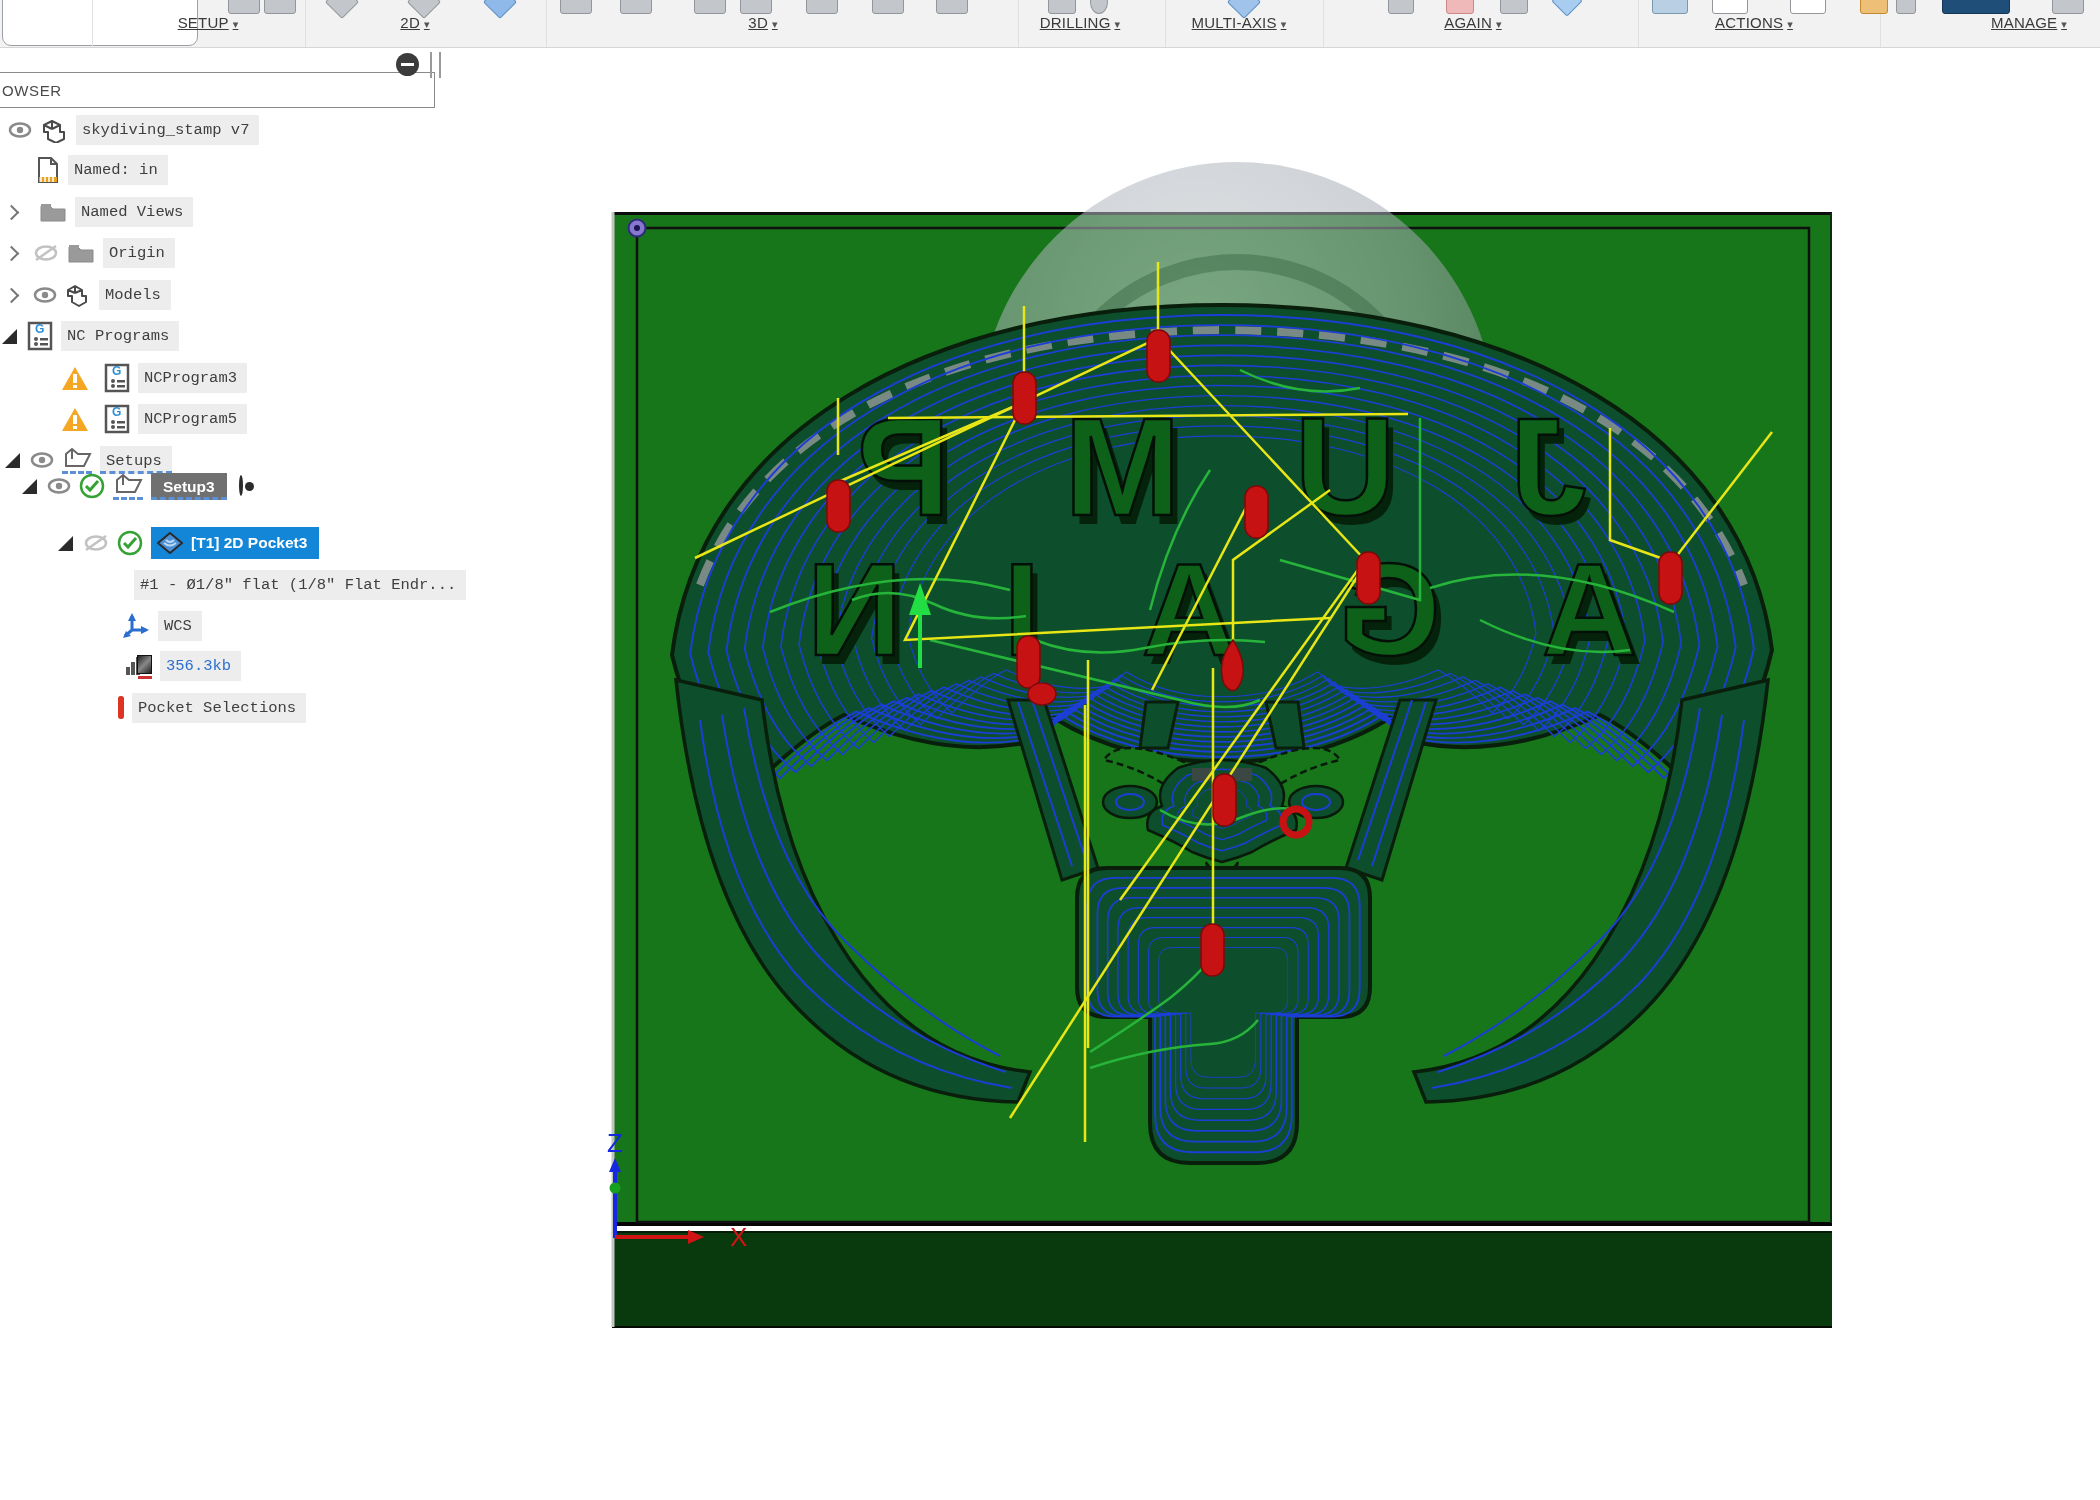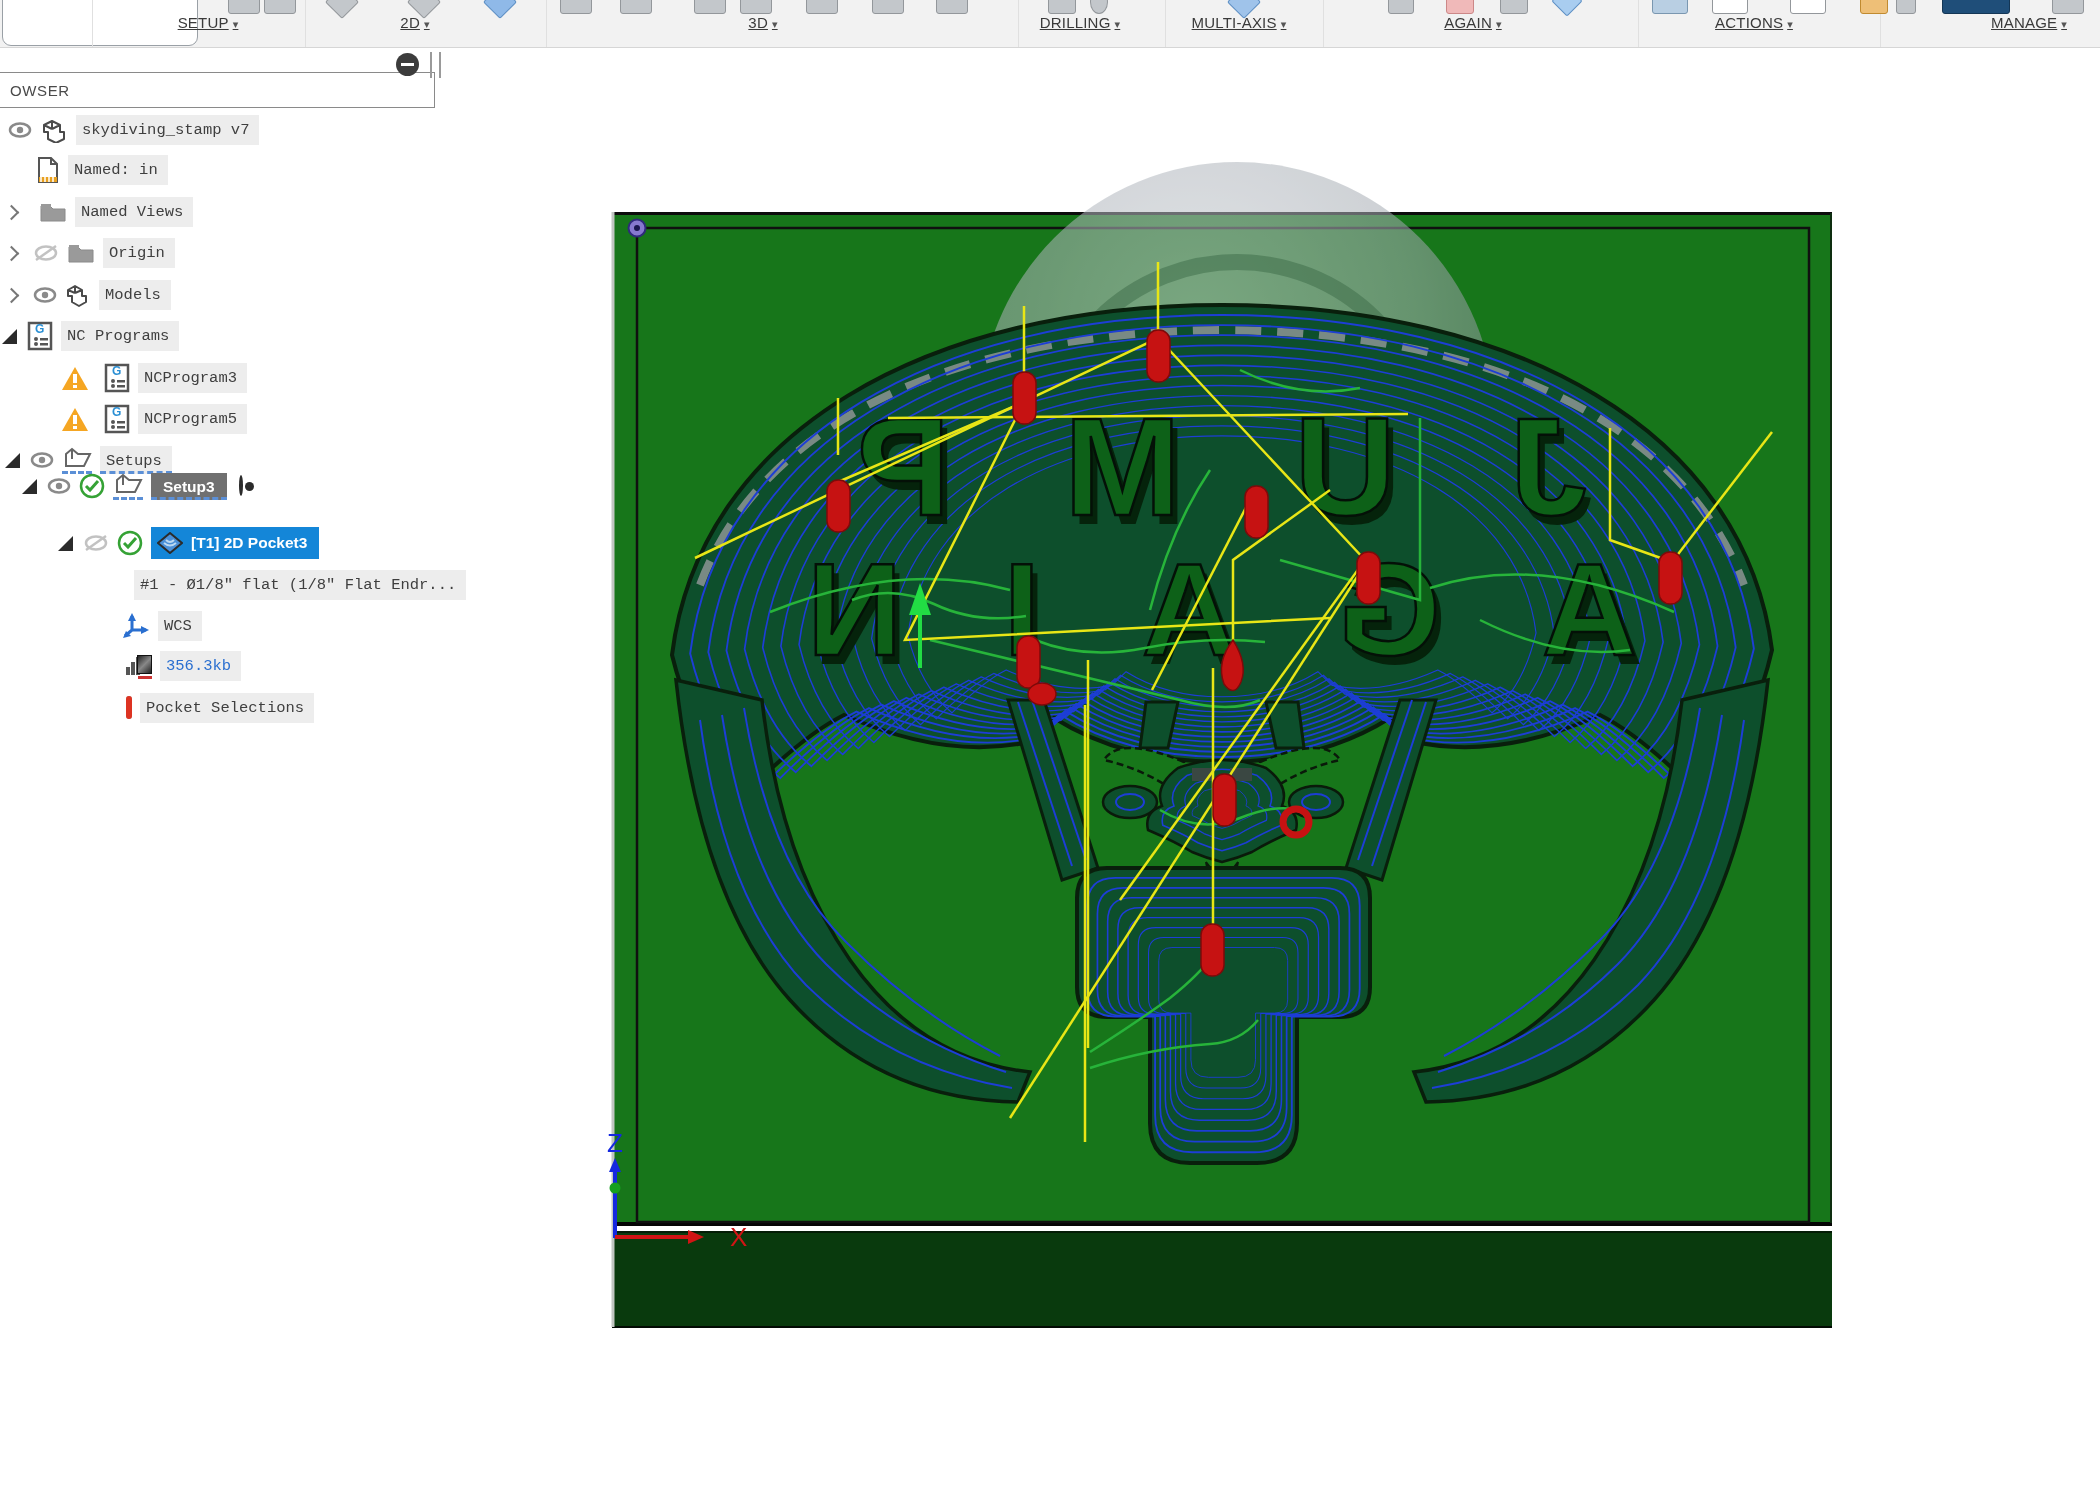--- a/index.html
+++ b/index.html
@@ -16,21 +16,21 @@
   .tb-ico{position:absolute;top:-10px;height:22px;border-radius:3px;
     background:#c3c7cb;border:1px solid #93979b;}
   .tb-ico.diamond{transform:rotate(45deg);border-radius:2px;}
   .wsbox{position:absolute;left:2px;top:-16px;width:194px;height:60px;background:#fff;
     border:1px solid #9aa0a6;border-radius:9px;}
 
   
   .browser{position:absolute;left:0;top:48px;width:460px;height:720px;z-index:5;}
   .bheader{position:absolute;left:0;top:24px;width:434px;height:34px;background:#fff;
     border:1px solid #8a8a8a;border-left:none;display:flex;align-items:center;}
-  .bheader .title{font-size:15px;color:#4a4a4a;letter-spacing:.6px;margin-left:10px;}
+  .bheader .title{font-size:15px;color:#4a4a4a;letter-spacing:.6px;margin-left:2px;}
   .collapse{position:absolute;left:396px;top:5px;width:23px;height:23px;border-radius:50%;
     background:#3c3c3c;}
   .collapse::after{content:"";position:absolute;left:5px;top:10px;width:13px;height:3px;background:#fff;}
   .gripper{position:absolute;left:430px;top:4px;width:7px;height:26px;
     border-left:2px solid #9a9a9a;border-right:2px solid #9a9a9a;}
 
   .row{position:absolute;height:34px;display:flex;align-items:center;}
   .pill{background:#ededed;color:#3f3f3f;font-size:15.5px;padding:6px 10px 6px 6px;white-space:nowrap;font-family:Liberation Mono, monospace;}
   .chip-dark{background:#707070;color:#fff;font-size:15.5px;font-weight:bold;padding:5px 12px;}
   .chip-blue{background:#1486d8;color:#fff;font-size:15.5px;font-weight:bold;padding:5px 12px 5px 6px;
@@ -516,19 +516,19 @@
       <span class="icon sizeico">
           <i class="b1"></i>
           <i class="b2"></i>
           <i class="b3"></i>
           <span class="sq"></span>
           <span class="rs"></span>
         </span>
       <span class="pill" style="color:#2a6fd0">356.3kb</span>
     </div>
 
-    <div class="row" style="left:126px;top:643px">
+    <div class="row" style="left:118px;top:643px">
       <span class="icon"><span class="pocksel"></span></span>
       <span class="pill">Pocket Selections</span>
     </div>
   </div>
 
 </div>
 
 </body></html>

